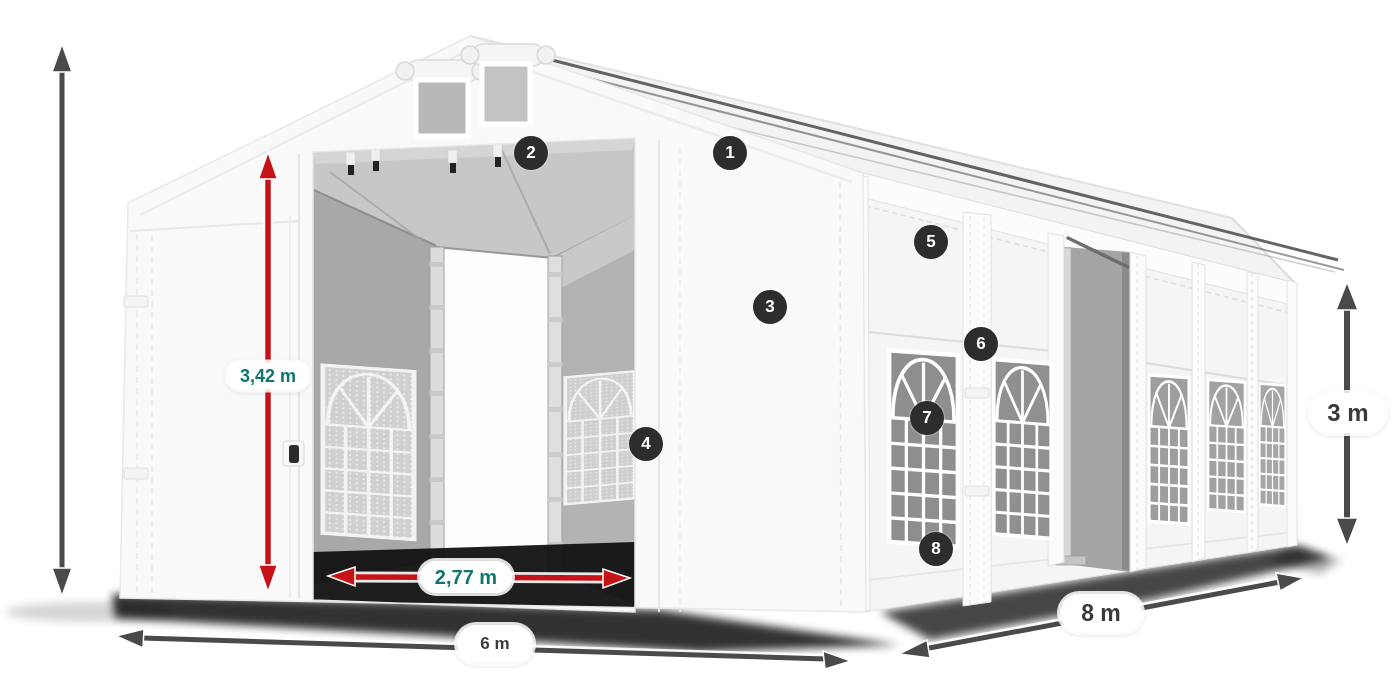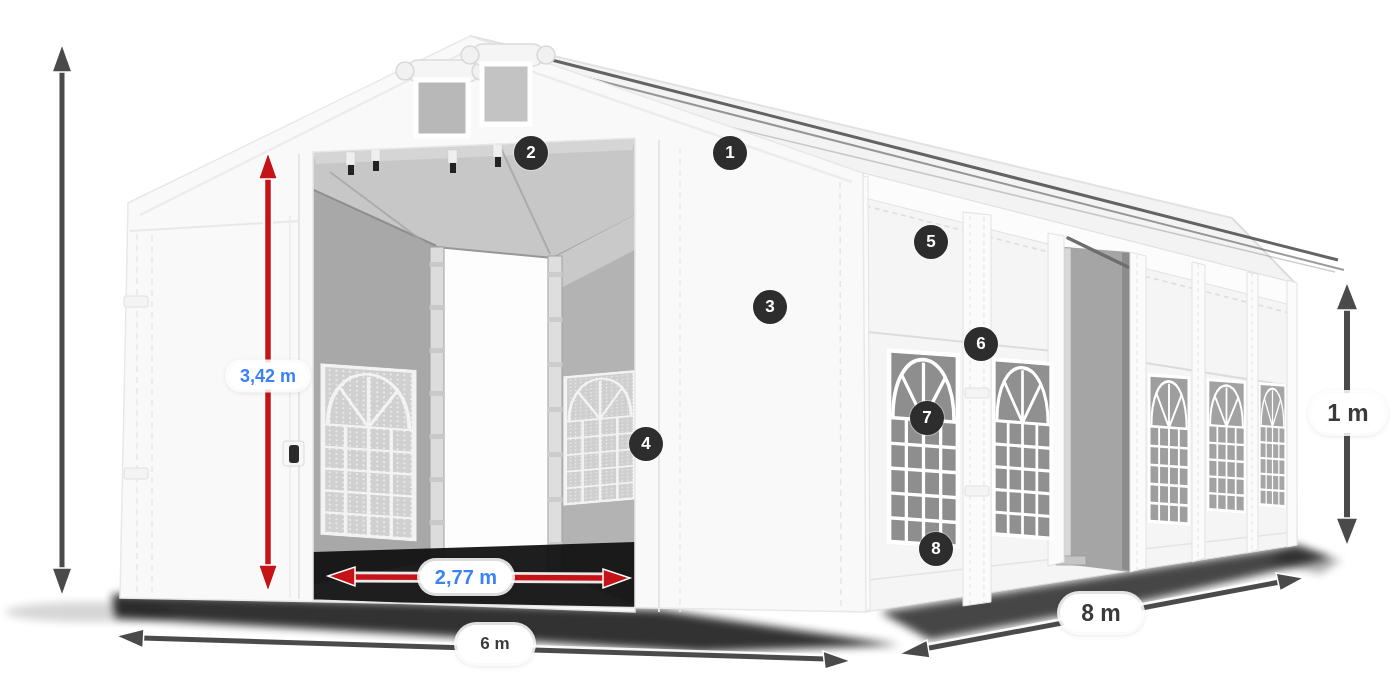--- a/index.html
+++ b/index.html
@@ -5,21 +5,21 @@
   html,body{margin:0;padding:0;background:#ffffff;}
   .stage{position:relative;width:1400px;height:700px;background:#ffffff;overflow:hidden;
          font-family:"Liberation Sans", sans-serif;}
   .stage svg{position:absolute;left:0;top:0;}
   .pill{position:absolute;transform:translate(-50%,-50%);background:#ffffff;
         display:flex;align-items:center;justify-content:center;
         font-weight:bold;white-space:nowrap;
         border-radius:19px;
         box-shadow:0 0 0 3px rgba(255,255,255,.85), 0 1px 6px rgba(0,0,0,.25);}
   .pill.dark{color:#3a3a3a;}
-  .pill.red{color:#3b82f6;}
+  .pill.red{color:#0f766e;}
   .callout{position:absolute;transform:translate(-50%,-50%);width:34px;height:34px;
            border-radius:50%;background:#2d2d2d;color:#ffffff;font-weight:bold;
            font-size:17px;display:flex;align-items:center;justify-content:center;
            box-shadow:0 0 0 1px rgba(255,255,255,.35);cursor:pointer;}
 </style>
 </head>
 <body>
 
 <div class="stage">
 
@@ -274,21 +274,21 @@
 
 
 <div class="pill red" style="left:268px;top:376px;width:80px;height:27px;font-size:18px;border-radius:14px;">3,42 m</div>
 
 <div class="pill red" style="left:466px;top:577px;width:92px;height:32px;font-size:20px;border-radius:16px;">2,77 m</div>
 
 <div class="pill dark" style="left:495px;top:644px;width:76px;height:38px;font-size:17px;">6 m</div>
 
 <div class="pill dark" style="left:1101px;top:613px;width:82px;height:38px;font-size:23px;">8 m</div>
 
-<div class="pill dark" style="left:1348px;top:413px;width:74px;height:40px;font-size:24px;">1 m</div>
+<div class="pill dark" style="left:1348px;top:413px;width:74px;height:40px;font-size:24px;">3 m</div>
 
 <div class="callout" style="left:730px;top:153px;">1</div>
 <div class="callout" style="left:531px;top:153px;">2</div>
 <div class="callout" style="left:770px;top:307px;">3</div>
 <div class="callout" style="left:646px;top:444px;">4</div>
 <div class="callout" style="left:931px;top:242px;">5</div>
 <div class="callout" style="left:981px;top:344px;">6</div>
 <div class="callout" style="left:927px;top:418px;">7</div>
 <div class="callout" style="left:936px;top:549px;">8</div>
 

